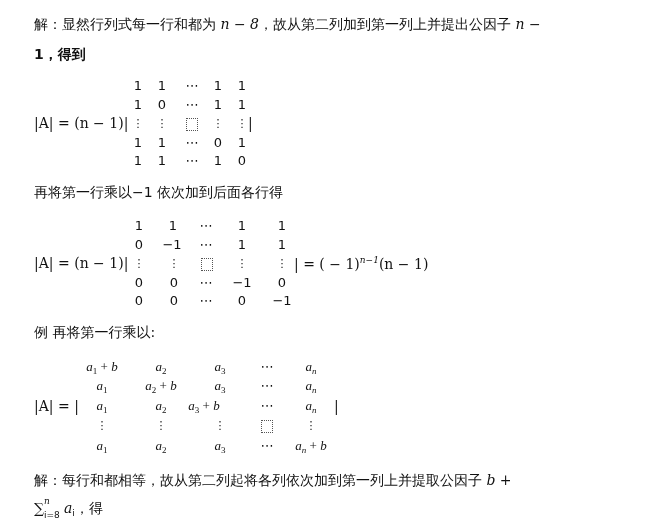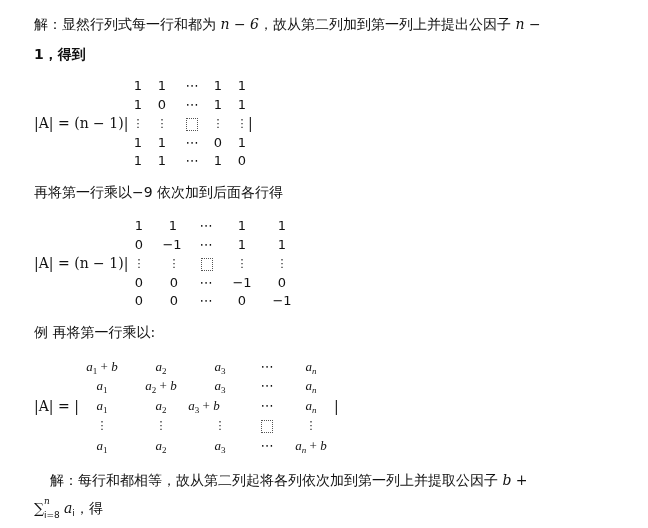--- a/index.html
+++ b/index.html
@@ -14,21 +14,21 @@
   .dbox { position:absolute; width:10px; height:11px; border:1px dotted #555; }
   .vdots { position:absolute; transform:translateX(-50%); font-size:11px; line-height:16px; }
   .lhs { font-family:"DejaVu Serif", serif; font-size:14px; }
   sub { font-size:9px; vertical-align:-3px; font-style:normal; }
   sup { font-size:9px; vertical-align:6px; }
 </style>
 </head>
 <body>
 
 <div class="abs txt" style="left:34px;top:14px;">
-  <span>解：显然行列式每一行和都为 </span><span class="m">n − 6</span><span>，故从第二列加到第一列上并提出公因子 </span><span class="m">n −</span>
+  <span>解：显然行列式每一行和都为 </span><span class="m">n − 8</span><span>，故从第二列加到第一列上并提出公因子 </span><span class="m">n −</span>
 </div>
 <div class="abs txt" style="left:34px;top:44px;font-weight:bold;">
   <span>1</span><span>，得到</span>
 </div>
 
 <div class="abs" style="left:0;top:78px;width:648px;height:95px;">
   <div class="abs lhs" style="left:34px;top:37px;">|A| = (n − 1)|</div>
 
   <span class="cell" style="left:138px;top:0px;">1</span>
   <span class="cell" style="left:162px;top:0px;">1</span>
@@ -55,41 +55,42 @@
   <span class="cell" style="left:218px;top:57px;">0</span>
   <span class="cell" style="left:242px;top:57px;">1</span>
 
   <span class="cell" style="left:138px;top:75px;">1</span>
   <span class="cell" style="left:162px;top:75px;">1</span>
   <span class="cell" style="left:192px;top:75px;">⋯</span>
   <span class="cell" style="left:218px;top:75px;">1</span>
   <span class="cell" style="left:242px;top:75px;">0</span>
 </div>
 
-<div class="abs txt" style="left:34px;top:182px;">再将第一行乘以−9 依次加到后面各行得</div>
+<div class="abs txt" style="left:34px;top:182px;">再将第一行乘以−1 依次加到后面各行得</div>
 
 <div class="abs" style="left:0;top:218px;width:648px;height:95px;">
   <div class="abs lhs" style="left:34px;top:37px;">|A| = (n − 1)|</div>
   <span class="cell" style="left:139px;top:0px;">1</span>
   <span class="cell" style="left:173px;top:0px;">1</span>
   <span class="cell" style="left:206px;top:0px;">⋯</span>
   <span class="cell" style="left:242px;top:0px;">1</span>
   <span class="cell" style="left:282px;top:0px;">1</span>
 
   <span class="cell" style="left:139px;top:19px;">0</span>
   <span class="cell" style="left:172px;top:19px;">−1</span>
   <span class="cell" style="left:206px;top:19px;">⋯</span>
   <span class="cell" style="left:242px;top:19px;">1</span>
   <span class="cell" style="left:282px;top:19px;">1</span>
 
   <span class="vdots" style="left:139px;top:38px;">⋮</span>
   <span class="vdots" style="left:174px;top:38px;">⋮</span>
   <span class="dbox" style="left:201px;top:40px;"></span>
   <span class="vdots" style="left:242px;top:38px;">⋮</span>
   <span class="vdots" style="left:282px;top:38px;">⋮</span>
+  <span class="abs lhs" style="left:294px;top:37px;"><span>| = ( − 1)</span><sup class="m">n−1</sup><span>(n − 1)</span></span>
 
   <span class="cell" style="left:139px;top:57px;">0</span>
   <span class="cell" style="left:174px;top:57px;">0</span>
   <span class="cell" style="left:206px;top:57px;">⋯</span>
   <span class="cell" style="left:242px;top:57px;">−1</span>
   <span class="cell" style="left:282px;top:57px;">0</span>
 
   <span class="cell" style="left:139px;top:75px;">0</span>
   <span class="cell" style="left:174px;top:75px;">0</span>
   <span class="cell" style="left:206px;top:75px;">⋯</span>
@@ -127,18 +128,18 @@
   <span class="dbox" style="left:261px;top:62px;"></span>
   <span class="vdots" style="left:311px;top:60px;">⋮</span>
 
   <span class="cellm" style="left:102px;top:80px;"><i>a</i><sub>1</sub></span>
   <span class="cellm" style="left:161px;top:80px;"><i>a</i><sub>2</sub></span>
   <span class="cellm" style="left:220px;top:80px;"><i>a</i><sub>3</sub></span>
   <span class="cell" style="left:267px;top:80px;">⋯</span>
   <span class="cellm" style="left:311px;top:80px;text-align:right;"><i>a</i><sub><i>n</i></sub> + <i>b</i></span>
 </div>
 
-<div class="abs txt" style="left:34px;top:470px;margin-left:16px;">
+<div class="abs txt" style="left:34px;top:470px;">
   <span>解：每行和都相等，故从第二列起将各列依次加到第一列上并提取公因子 </span><span class="m">b +</span>
 </div>
 <div class="abs txt" style="left:34px;top:498px;">
   <span class="lhs">∑</span><span style="display:inline-block;position:relative;width:20px;height:14px;"><span class="m" style="position:absolute;left:0;top:-8px;font-size:9px;">n</span><span style="position:absolute;left:0;top:6px;font-size:9px;">i=8</span></span><span class="m">a</span><sub>i</sub><span>，得</span>
 </div>
 
 </body></html>

